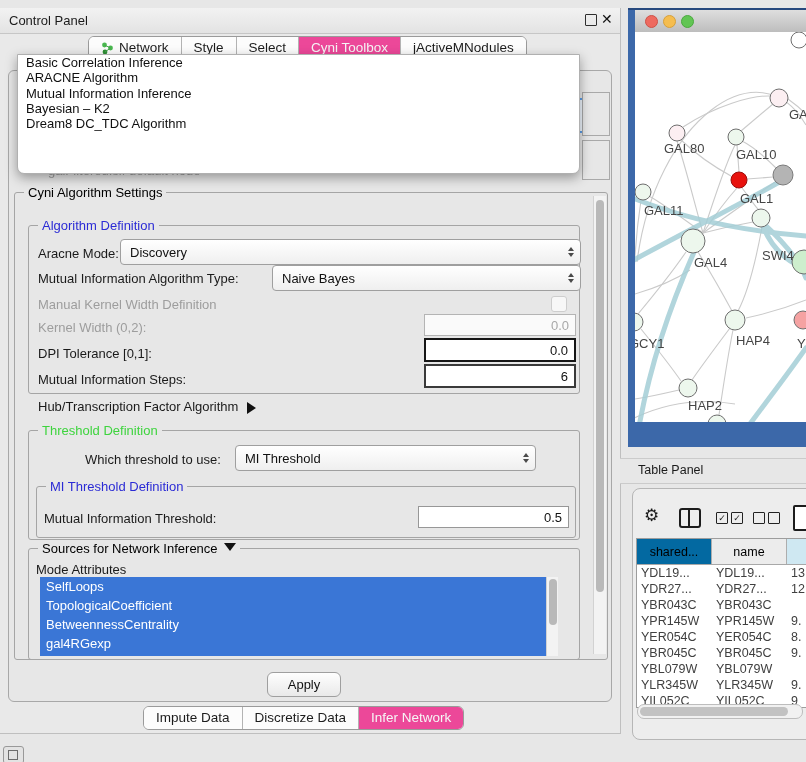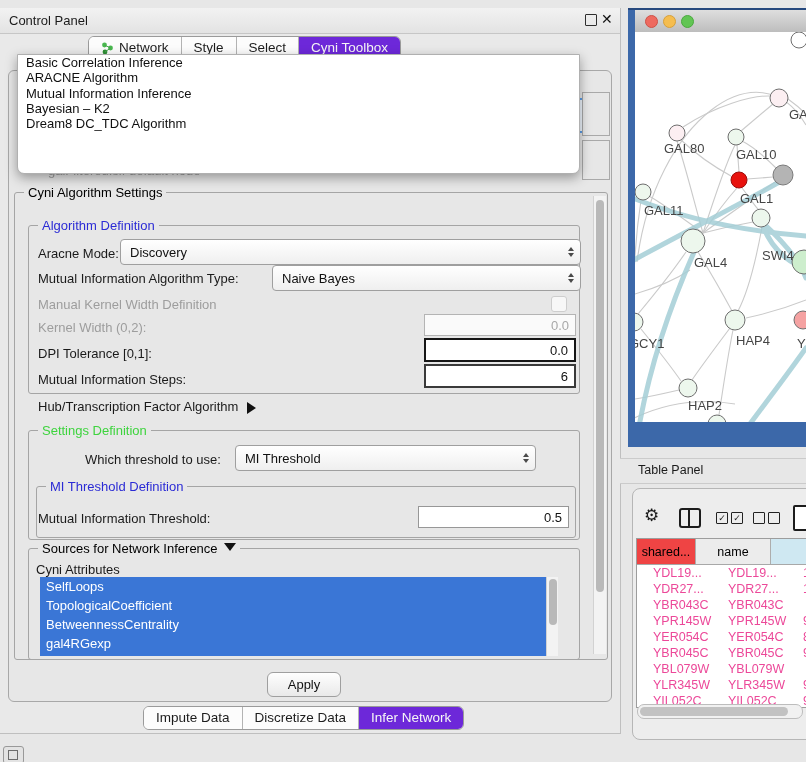--- a/index.html
+++ b/index.html
@@ -9,21 +9,21 @@
   
   .cp-win{left:0;top:8px;width:620px;height:725px;background:#e9e9e9;border-right:1px solid #bfbfbf;border-bottom:1px solid #bfbfbf}
   .cp-title{left:0;top:8px;width:620px;height:25px;background:linear-gradient(#f2f2f2,#e3e3e3);border-bottom:1px solid #c6c6c6}
   .cp-title-text{left:9px;top:13px;font-size:13px;color:#1b1b1b}
   .float-ico{left:585px;top:14px;width:10px;height:10px;border:1.5px solid #2e2e2e;border-radius:1px}
   .close-ico{left:601px;top:11px;font-size:14px;font-weight:bold;color:#111}
   
   .seg{display:flex;border:1px solid #9a9a9a;border-radius:6px;overflow:hidden;background:#fcfcfc;font-size:13.5px;color:#1c1c1c;height:22px;line-height:22px}
   .seg .sg{padding:0 12px;border-right:1px solid #b3b3b3;white-space:nowrap;display:flex;align-items:center;gap:5px;background:#fcfcfc}
   .seg .sg:last-child{border-right:none}
-  .seg .on{background:#6d28d9;color:#f6f6f6}
+  .seg .on{background:#ec4899;color:#f6f6f6}
   .outer-panel{left:8px;top:70px;width:602px;height:630px;border:1px solid #a8a8a8;border-radius:6px;background:#e7e7e7}
   
   .gb{border:1px solid #a5a5a5;border-radius:3px}
   .legend{position:absolute;top:-8px;left:9px;background:#e7e7e7;padding:0 4px;font-size:13px;white-space:nowrap}
   .blue{color:#2b2bd5}.green{color:#3ed43e}
   .lbl{font-size:13px;color:#1a1a1a;white-space:nowrap}
   .b{font-weight:normal}
   .gray{color:#9d9d9d}
   
   .combo{background:linear-gradient(#ffffff,#efefef);border:1px solid #9f9f9f;border-radius:4px;font-size:13px;color:#111;display:flex;align-items:center;padding-left:9px}
@@ -52,21 +52,21 @@
   .net-canvas{left:635px;top:32px;width:171px;height:390px;background:#fff;overflow:hidden}
   .nodelabel{position:absolute;font-size:13px;color:#454545;white-space:nowrap}
   
   .tp-strip{left:620px;top:458px;width:186px;height:24px;background:#e7e7e7;border-top:1px solid #cbcbcb;border-bottom:1px solid #cbcbcb}
   .tp-panel{left:632px;top:488px;width:180px;height:250px;background:#ededed;border:1px solid #b6b6b6;border-radius:8px}
   .mini-box{width:10px;height:10px;border:1.5px solid #222;border-radius:1px;display:inline-block;font-size:9px;line-height:10px;text-align:center;color:#222}
   .tbl{left:636px;top:538px;width:170px;height:168px;background:#fff;border:1px solid #9d9d9d;overflow:hidden}
   .tbl-head{display:flex;height:25px;border-bottom:1px solid #a8a8a8;font-size:12.5px}
   .th{display:flex;align-items:center;justify-content:center;border-right:1px solid #adadad;box-sizing:border-box}
   .tr{display:flex;height:16px;font-size:12.5px;align-items:center}
-  .td{padding-left:16px;box-sizing:border-box;white-space:nowrap;overflow:hidden;color:#ec4899}
+  .td{padding-left:4px;box-sizing:border-box;white-space:nowrap;overflow:hidden;color:#404040}
 </style>
 </head>
 <body>
 
 <div class="abs cp-win"></div>
 <div class="abs cp-title"></div>
 <div class="abs cp-title-text">Control Panel</div>
 <div class="abs float-ico"></div>
 <div class="abs close-ico">✕</div>
 
@@ -82,20 +82,23 @@
   </div>
   <div class="sg">
       <span>Style</span>
     </div>
   <div class="sg">
       <span>Select</span>
     </div>
   <div class="sg on">
       <span>Cyni Toolbox</span>
     </div>
+  <div class="sg">
+      <span>jActiveMNodules</span>
+    </div>
 </div>
 
 <div class="abs outer-panel"></div>
 
 <div class="abs" style="left:582px;top:92px;width:26px;height:42px;border:1px solid #a9a9a9;background:#e7e7e7;z-index:6"></div>
 <div class="abs" style="left:571px;top:98px;width:20px;height:31px;border:2.5px solid #5b9ce6;border-radius:8px;background:#eef5fd;z-index:5"></div>
 <div class="abs" style="left:582px;top:140px;width:26px;height:38px;border:1px solid #a9a9a9;background:#e7e7e7;z-index:6"></div>
 <div class="abs lbl gray" style="left:48px;top:163px;z-index:2">galFiltered.sif default node</div>
 
 <div class="abs popup">
@@ -140,40 +143,40 @@
 <div class="abs lbl b" style="left:38px;top:346px">DPI Tolerance [0,1]:</div>
 <div class="abs fld" style="left:424px;top:338px;width:142px;height:20px;border:2px solid #161616">0.0</div>
 <div class="abs lbl b" style="left:38px;top:372px">Mutual Information Steps:</div>
 <div class="abs fld" style="left:424px;top:364px;width:142px;height:20px;border:2px solid #3a3a3a">6</div>
 
 <div class="abs lbl" style="left:38px;top:399px">
   <span class="b">Hub/Transcription Factor Algorithm</span><span class="tri-r"></span>
 </div>
 
 <div class="abs gb" style="left:28px;top:430px;width:550px;height:108px">
-  <span class="legend green">Settings Definition</span>
+  <span class="legend green">Threshold Definition</span>
 </div>
 <div class="abs lbl b" style="left:85px;top:452px">Which threshold to use:</div>
 <div class="abs combo" style="left:235px;top:445px;width:290px;height:24px">
   <span>MI Threshold</span>
   <span class="updn">
       <i class="u"></i>
       <i class="d"></i>
     </span>
 </div>
 <div class="abs gb" style="left:36px;top:486px;width:538px;height:50px">
   <span class="legend blue">MI Threshold Definition</span>
 </div>
-<div class="abs lbl b" style="left:38px;top:511px">Mutual Information Threshold:</div>
+<div class="abs lbl b" style="left:44px;top:511px">Mutual Information Threshold:</div>
 <div class="abs fld" style="left:418px;top:506px;width:143px;height:20px;border:1px solid #979797">0.5</div>
 
 <div class="abs gb" style="left:28px;top:548px;width:550px;height:110px">
   <span class="legend"><span>Sources for Network Inference</span><span class="tri-d"></span></span>
 </div>
-<div class="abs lbl b" style="left:36px;top:562px">Cyni Attributes</div>
+<div class="abs lbl b" style="left:36px;top:562px">Mode Attributes</div>
 <div class="abs" style="left:40px;top:577px;width:506px;height:79px;overflow:hidden;background:#3a76d6">
   <div class="src-it">SelfLoops</div>
   <div class="src-it">TopologicalCoefficient</div>
   <div class="src-it">BetweennessCentrality</div>
   <div class="src-it">gal4RGexp</div>
 </div>
 <div class="abs sb-track" style="left:546px;top:577px;width:11px;height:79px">
   <div class="sb-thumb" style="position:absolute;left:1.5px;top:2px;width:8px;height:46px"></div>
 </div>
 
@@ -282,21 +285,21 @@
   <span class="mini-box">✓</span>
 </div>
 <div class="abs" style="left:753px;top:512px;display:flex;gap:3px">
   <span class="mini-box"></span>
   <span class="mini-box"></span>
 </div>
 <div class="abs" style="left:793px;top:505px;width:16px;height:22px;border:2px solid #1c1c1c;border-radius:2px;background:#fff"></div>
 
 <div class="abs tbl">
   <div class="tbl-head">
-    <div class="th" style="width:59px;background:#ef4444">shared...</div>
+    <div class="th" style="width:75px;background:#0369a1">shared...</div>
     <div class="th" style="width:75px;background:#ececec">name</div>
     <div class="th" style="flex:1;background:#cfe8f2;border-right:none"></div>
   </div>
   <div class="tr">
       <div class="td" style="width:75px">YDL19...</div>
       <div class="td" style="width:75px">YDL19...</div>
       <div class="td" style="flex:1">13</div>
     </div>
   <div class="tr">
       <div class="td" style="width:75px">YDR27...</div>

